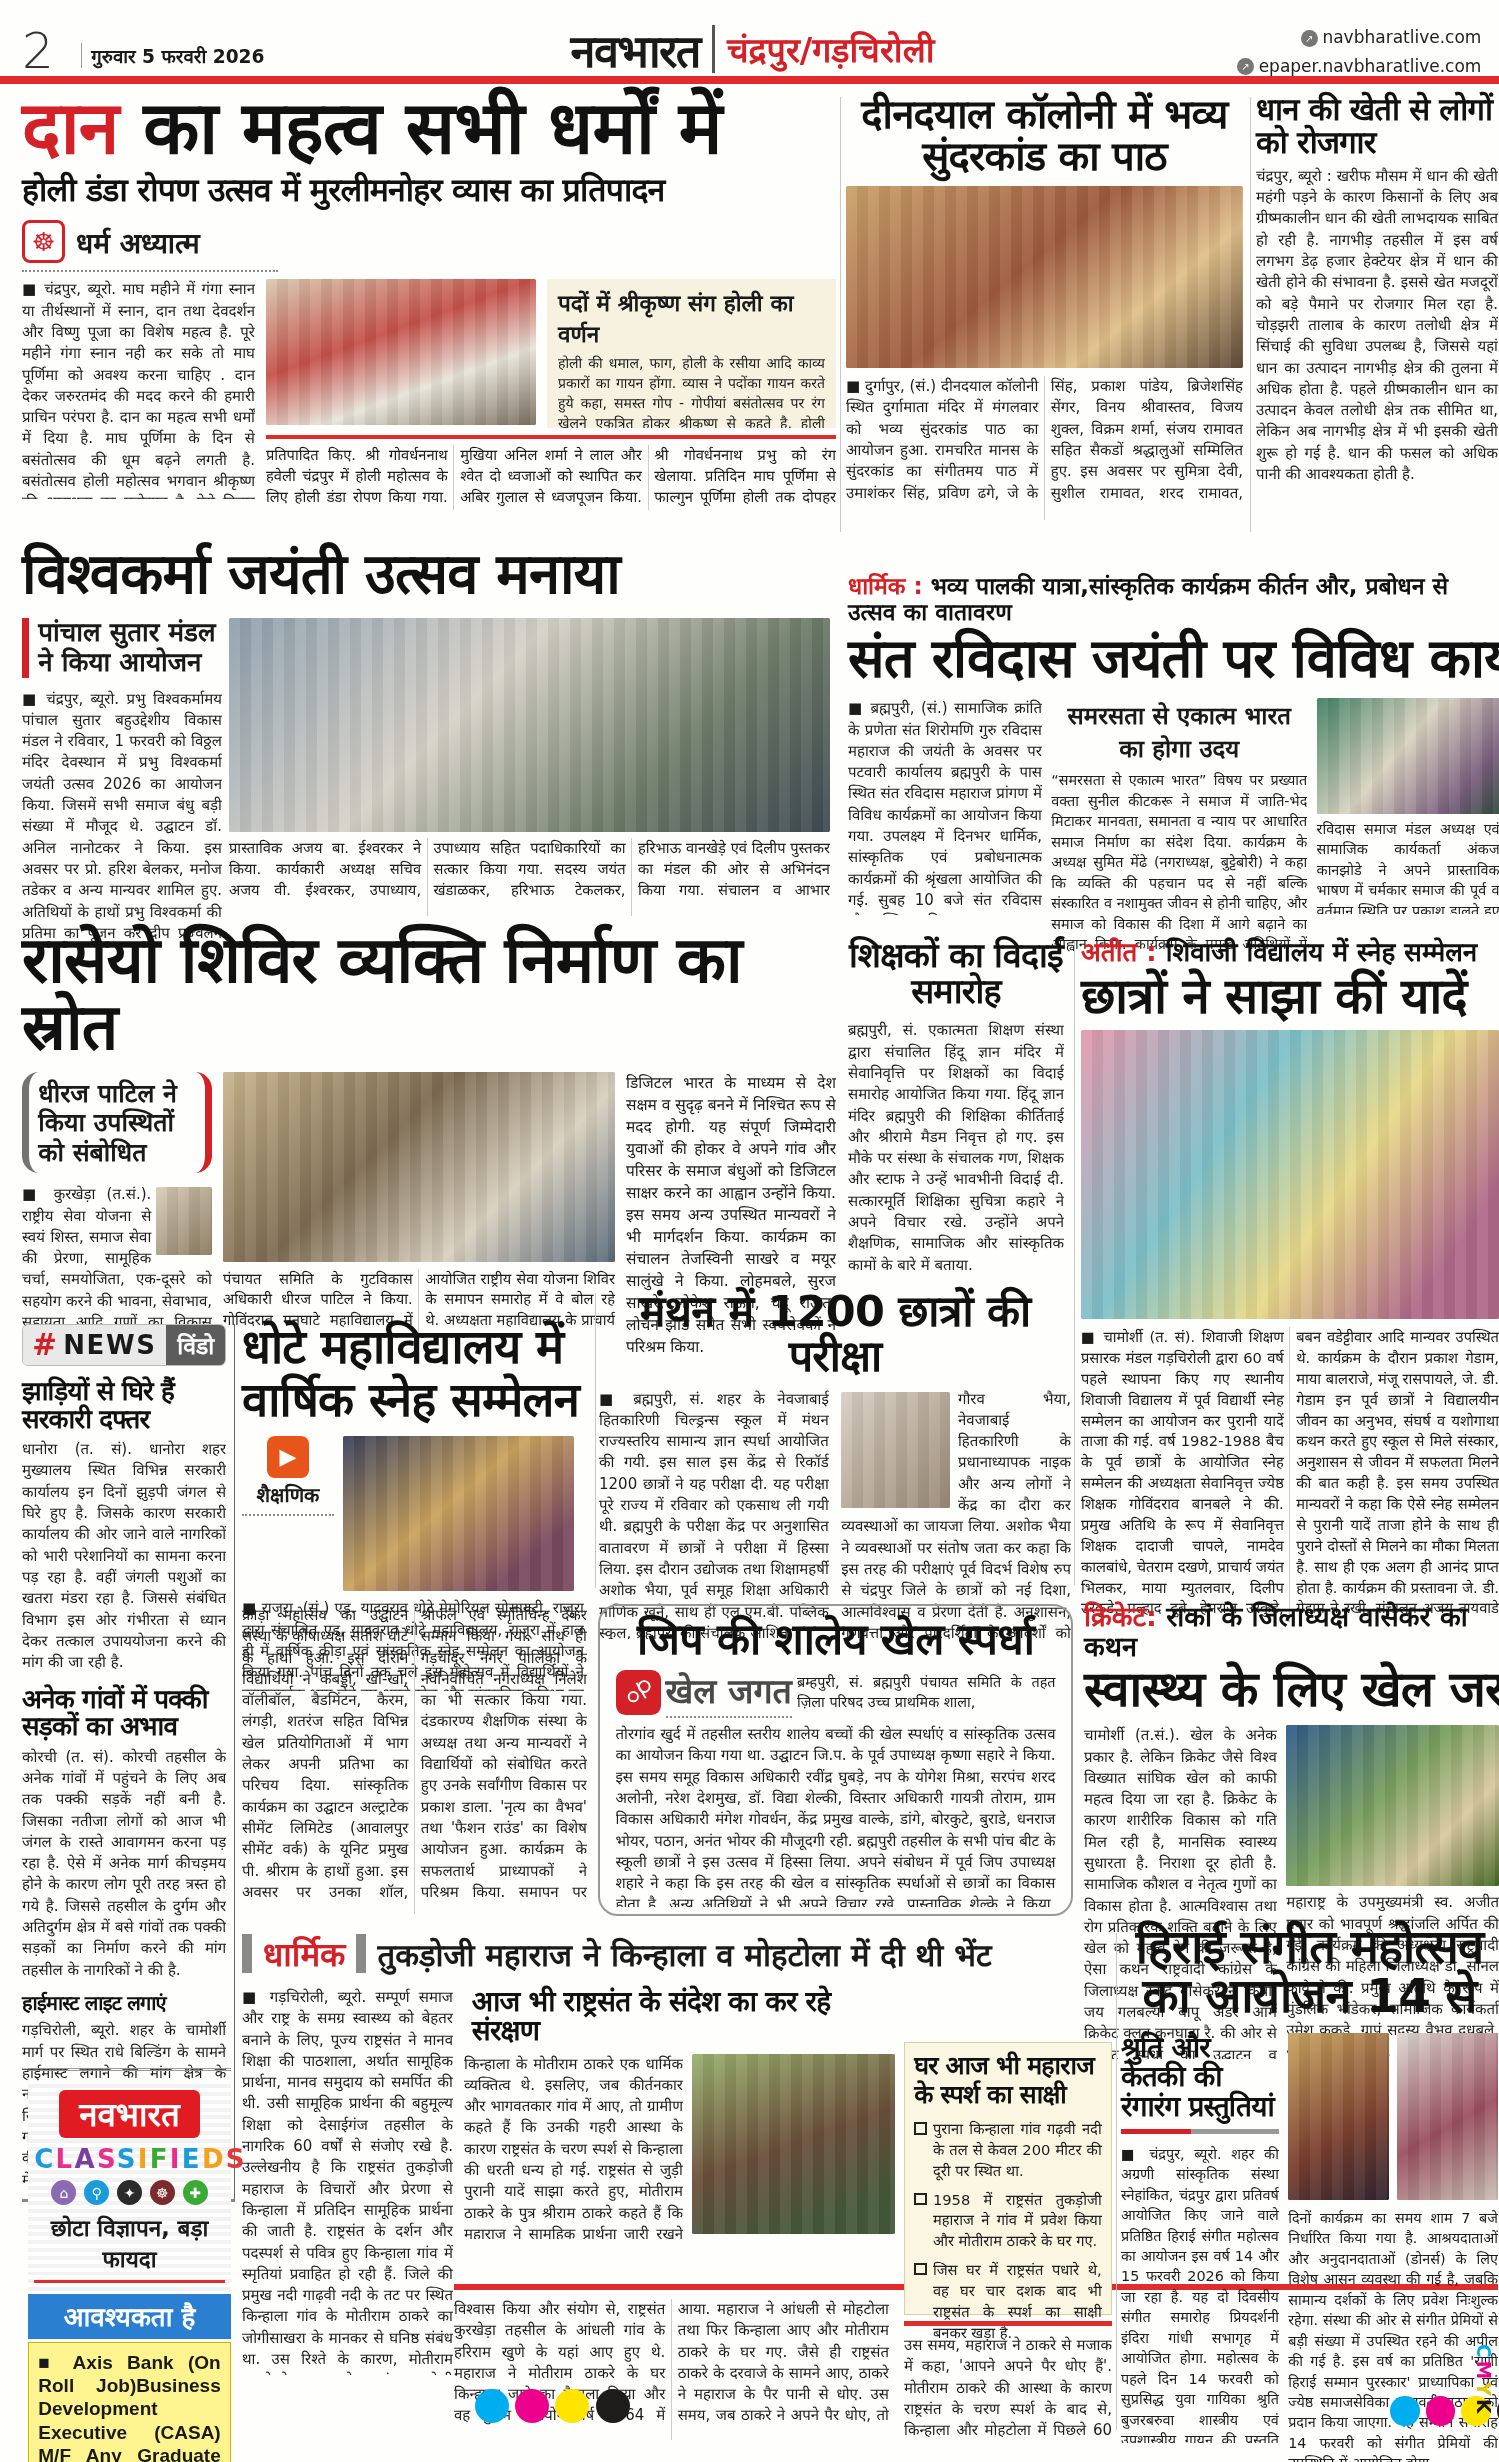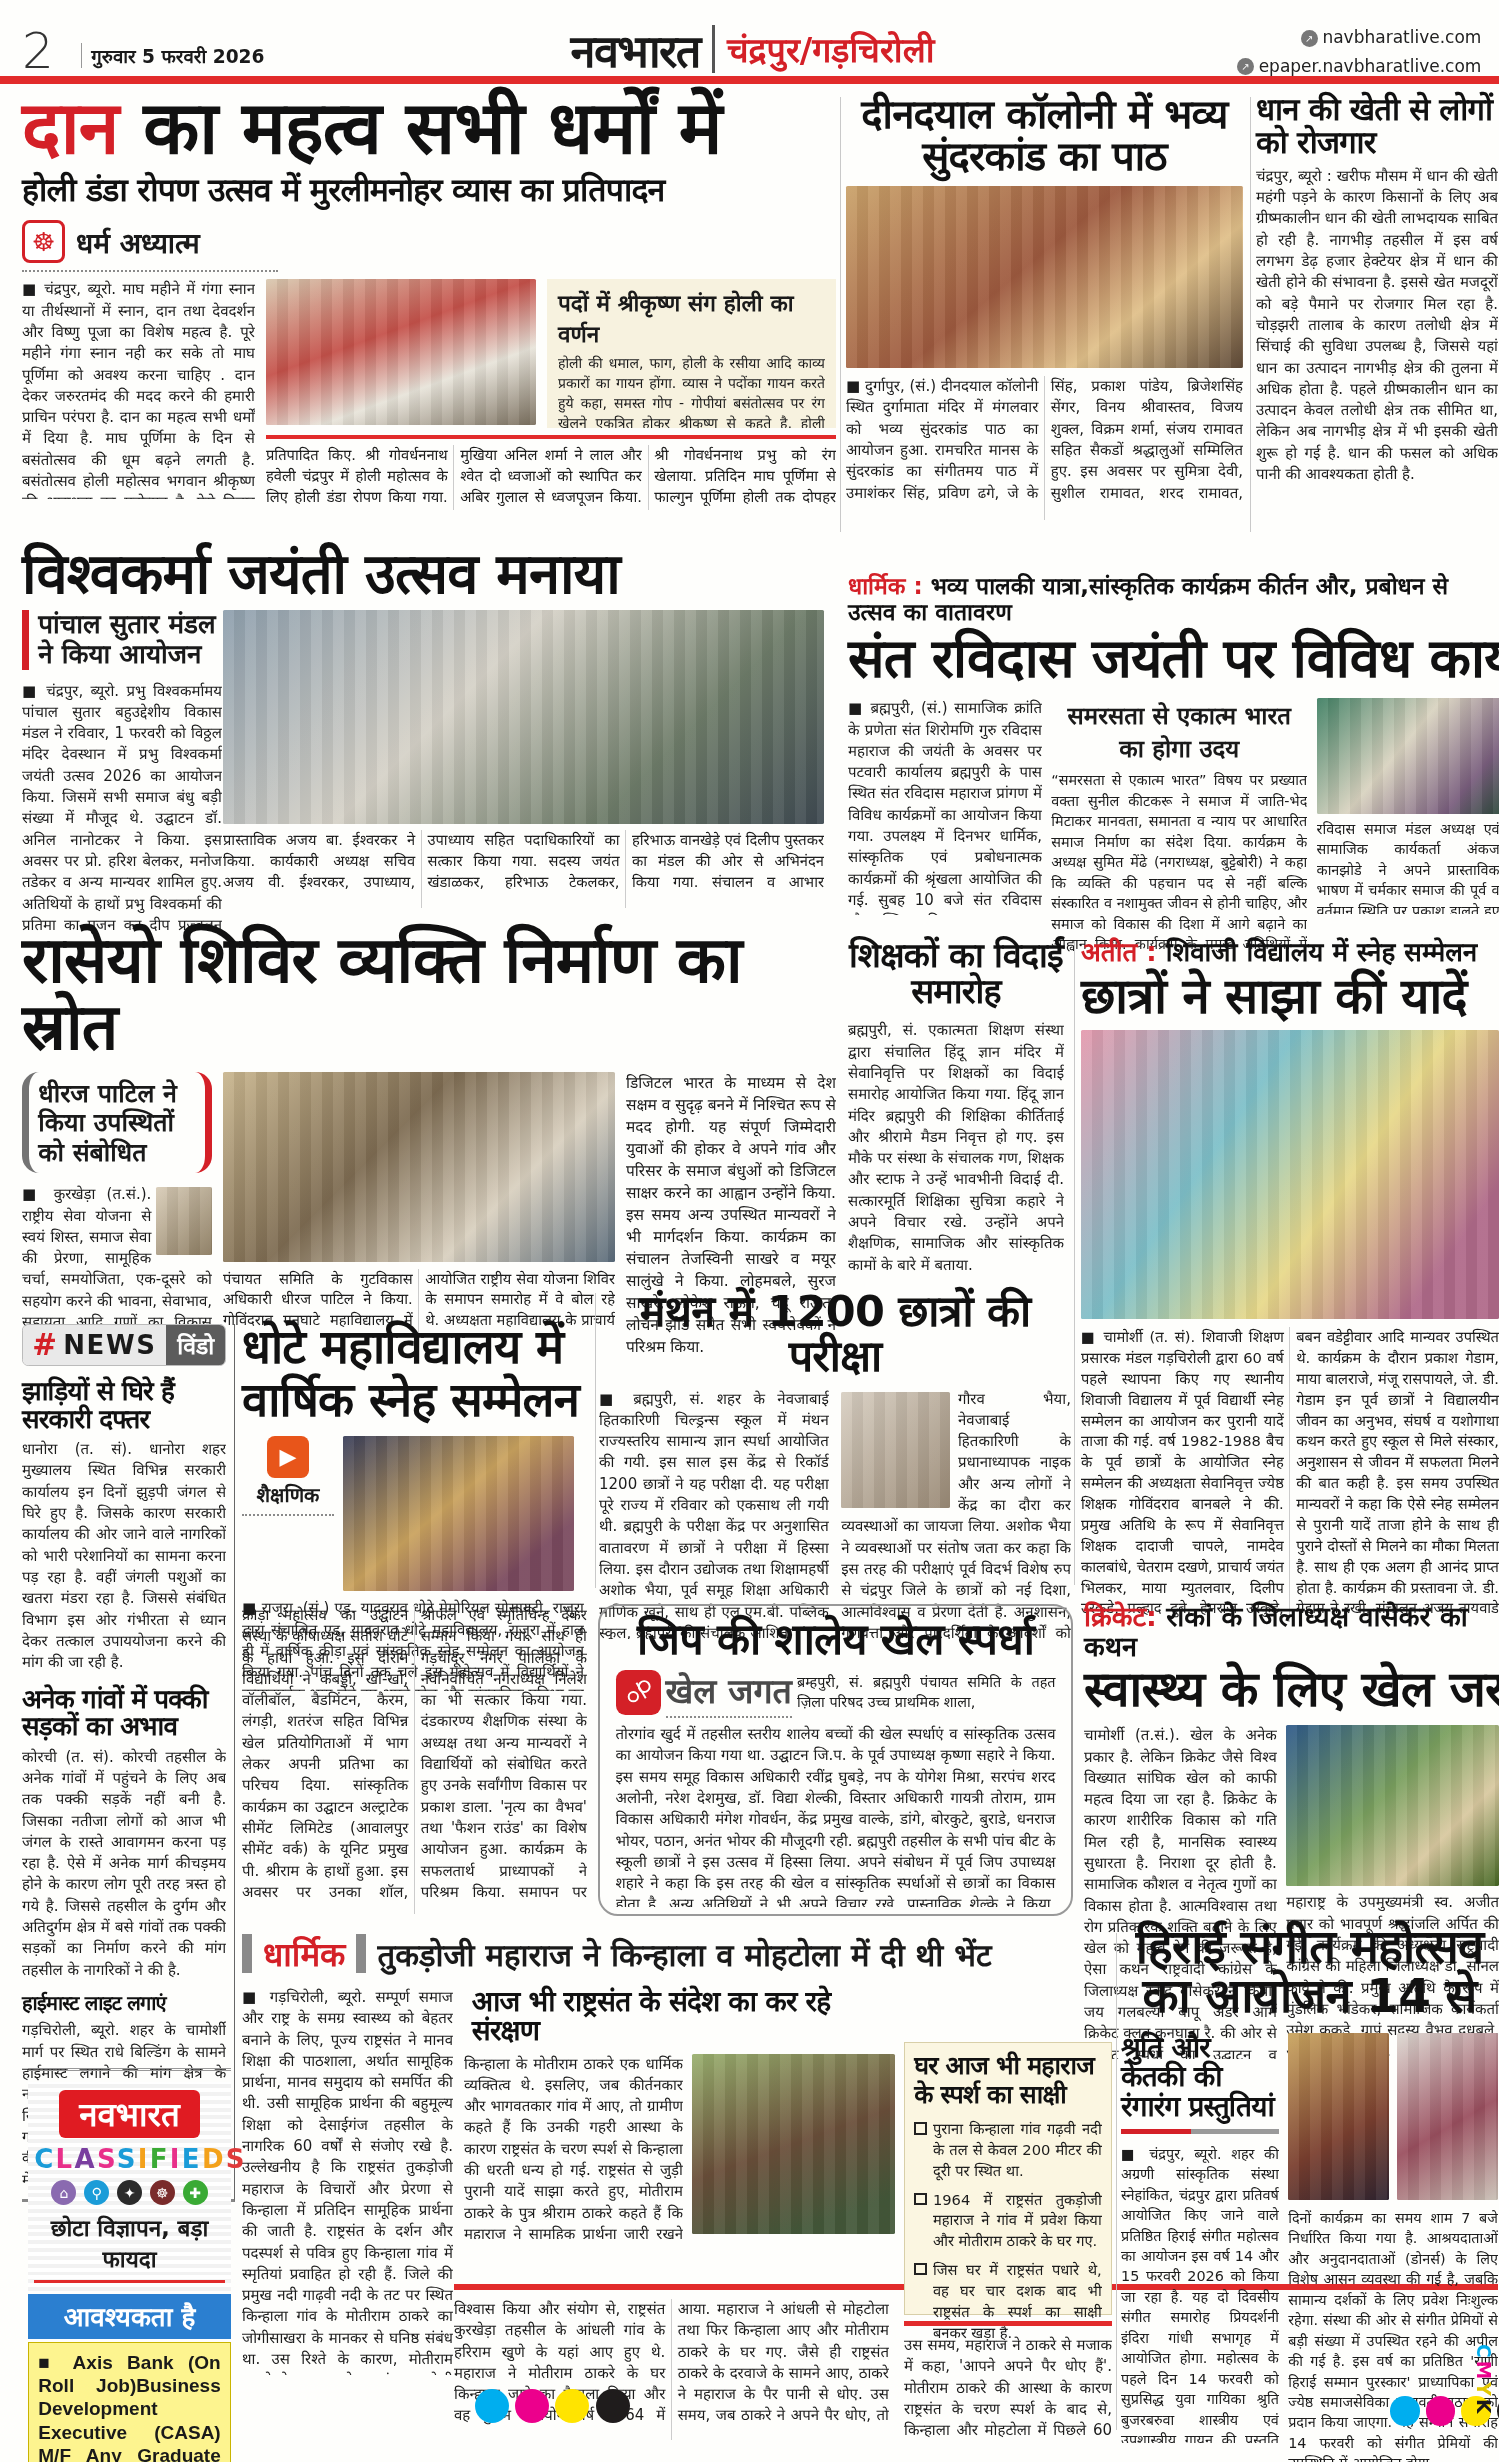--- a/index.html
+++ b/index.html
@@ -89,21 +89,21 @@
   <div class="vr" style="left:840px;top:97px;height:435px;"></div>
   <div class="vr" style="left:1250px;top:97px;height:435px;"></div>
 
   <div class="abs" style="left:1256px;top:93px;width:242px;">
     <div class="hl" style="font-size:31px;">धान की खेती से लोगों को रोजगार</div>
     <div class="body" style="margin-top:7.8px;height:365px;">चंद्रपुर, ब्यूरो : खरीफ मौसम में धान की खेती महंगी पड़ने के कारण किसानों के लिए अब ग्रीष्मकालीन धान की खेती लाभदायक साबित हो रही है. नागभीड़ तहसील में इस वर्ष लगभग डेढ़ हजार हेक्टेयर क्षेत्र में धान की खेती होने की संभावना है. इससे खेत मजदूरों को बड़े पैमाने पर रोजगार मिल रहा है. चोड़झरी तालाब के कारण तलोधी क्षेत्र में सिंचाई की सुविधा उपलब्ध है, जिससे यहां धान का उत्पादन नागभीड़ क्षेत्र की तुलना में अधिक होता है. पहले ग्रीष्मकालीन धान का उत्पादन केवल तलोधी क्षेत्र तक सीमित था, लेकिन अब नागभीड़ क्षेत्र में भी इसकी खेती शुरू हो गई है. धान की फसल को अधिक पानी की आवश्यकता होती है.</div>
   </div>
 
   <div class="abs" style="left:22px;top:545px;width:814px;">
     <div class="hl" style="font-size:56px;">विश्वकर्मा जयंती उत्सव मनाया</div>
-    <div style="display:flex;gap:1px;margin-top:6px;">
+    <div style="display:flex;gap:7px;margin-top:14px;">
       <div style="width:200px;">
         <div class="sidebar-head">पांचाल सुतार मंडल ने किया आयोजन</div>
         <div class="body" style="margin-top:11px;height:256px;">■ चंद्रपुर, ब्यूरो. प्रभु विश्वकर्मामय पांचाल सुतार बहुउद्देशीय विकास मंडल ने रविवार, 1 फरवरी को विठ्ठल मंदिर देवस्थान में प्रभु विश्वकर्मा जयंती उत्सव 2026 का आयोजन किया. जिसमें सभी समाज बंधु बड़ी संख्या में मौजूद थे. उद्घाटन डॉ. अनिल नानोटकर ने किया. इस अवसर पर प्रो. हरिश बेलकर, मनोज तडेकर व अन्य मान्यवर शामिल हुए. अतिथियों के हाथों प्रभु विश्वकर्मा की प्रतिमा का पूजन कर दीप प्रज्वलन किया गया.</div>
       </div>
       <div style="width:601px;">
         <div class="photo p-vishwa" style="width:100%;height:214px;"></div>
         <div class="body cols3" style="font-size:14.7px;margin-top:6.2px;height:78px;">प्रास्ताविक अजय बा. ईश्वरकर ने किया. कार्यकारी अध्यक्ष सचिव अजय वी. ईश्वरकर, उपाध्याय, उपाध्याय सहित पदाधिकारियों का सत्कार किया गया. सदस्य जयंत खंडाळकर, हरिभाऊ टेकलकर, हरिभाऊ वानखेड़े एवं दिलीप पुस्तकर का मंडल की ओर से अभिनंदन किया गया. संचालन व आभार प्रदर्शन मनोज तिखडे ने किया. कार्यक्रम की सफलता के लिए सदस्यों ने अथक परिश्रम किया. अतिथियों व कार्यकर्ताओं का सम्मान हुआ.</div>
       </div>
     </div>
   </div>
@@ -259,21 +259,21 @@
     </div>
 
   <div class="abs" style="left:904px;top:2042px;width:208px;height:273px;background:#fbf6e1;border:0.8px solid #d8cfa8;padding:9.3px;">
     <div class="hl" style="font-size:25px;line-height:1.15;">घर आज भी महाराज के स्पर्श का साक्षी</div>
     <div style="display:flex;gap:6.2px;margin-top:9.3px;">
       <span style="width:12.4px;height:12.4px;border:2.3px solid #222;flex:0 0 auto;margin-top:3.1px;"></span>
       <span class="body" style="font-size:14.7px;">पुराना किन्हाला गांव गढ़वी नदी के तल से केवल 200 मीटर की दूरी पर स्थित था.</span>
     </div>
     <div style="display:flex;gap:6.2px;margin-top:7.8px;">
       <span style="width:12.4px;height:12.4px;border:2.3px solid #222;flex:0 0 auto;margin-top:3.1px;"></span>
-      <span class="body" style="font-size:14.7px;">1964 में राष्ट्रसंत तुकड़ोजी महाराज ने गांव में प्रवेश किया और मोतीराम ठाकरे के घर गए.</span>
+      <span class="body" style="font-size:14.7px;">1958 में राष्ट्रसंत तुकड़ोजी महाराज ने गांव में प्रवेश किया और मोतीराम ठाकरे के घर गए.</span>
     </div>
     <div style="display:flex;gap:6.2px;margin-top:7.8px;">
       <span style="width:12.4px;height:12.4px;border:2.3px solid #222;flex:0 0 auto;margin-top:3.1px;"></span>
       <span class="body" style="font-size:14.7px;">जिस घर में राष्ट्रसंत पधारे थे, वह घर चार दशक बाद भी राष्ट्रसंत के स्पर्श का साक्षी बनकर खड़ा है.</span>
     </div>
   </div>
   <div class="abs redrule" style="left:904px;top:2321px;width:208px;height:5.4px;"></div>
 
   <div class="abs" style="left:1121px;top:1922px;width:377px;">
     <div class="hl" style="font-size:47px;text-align:center;">हिराई संगीत महोत्सव का आयोजन 14 से</div>

